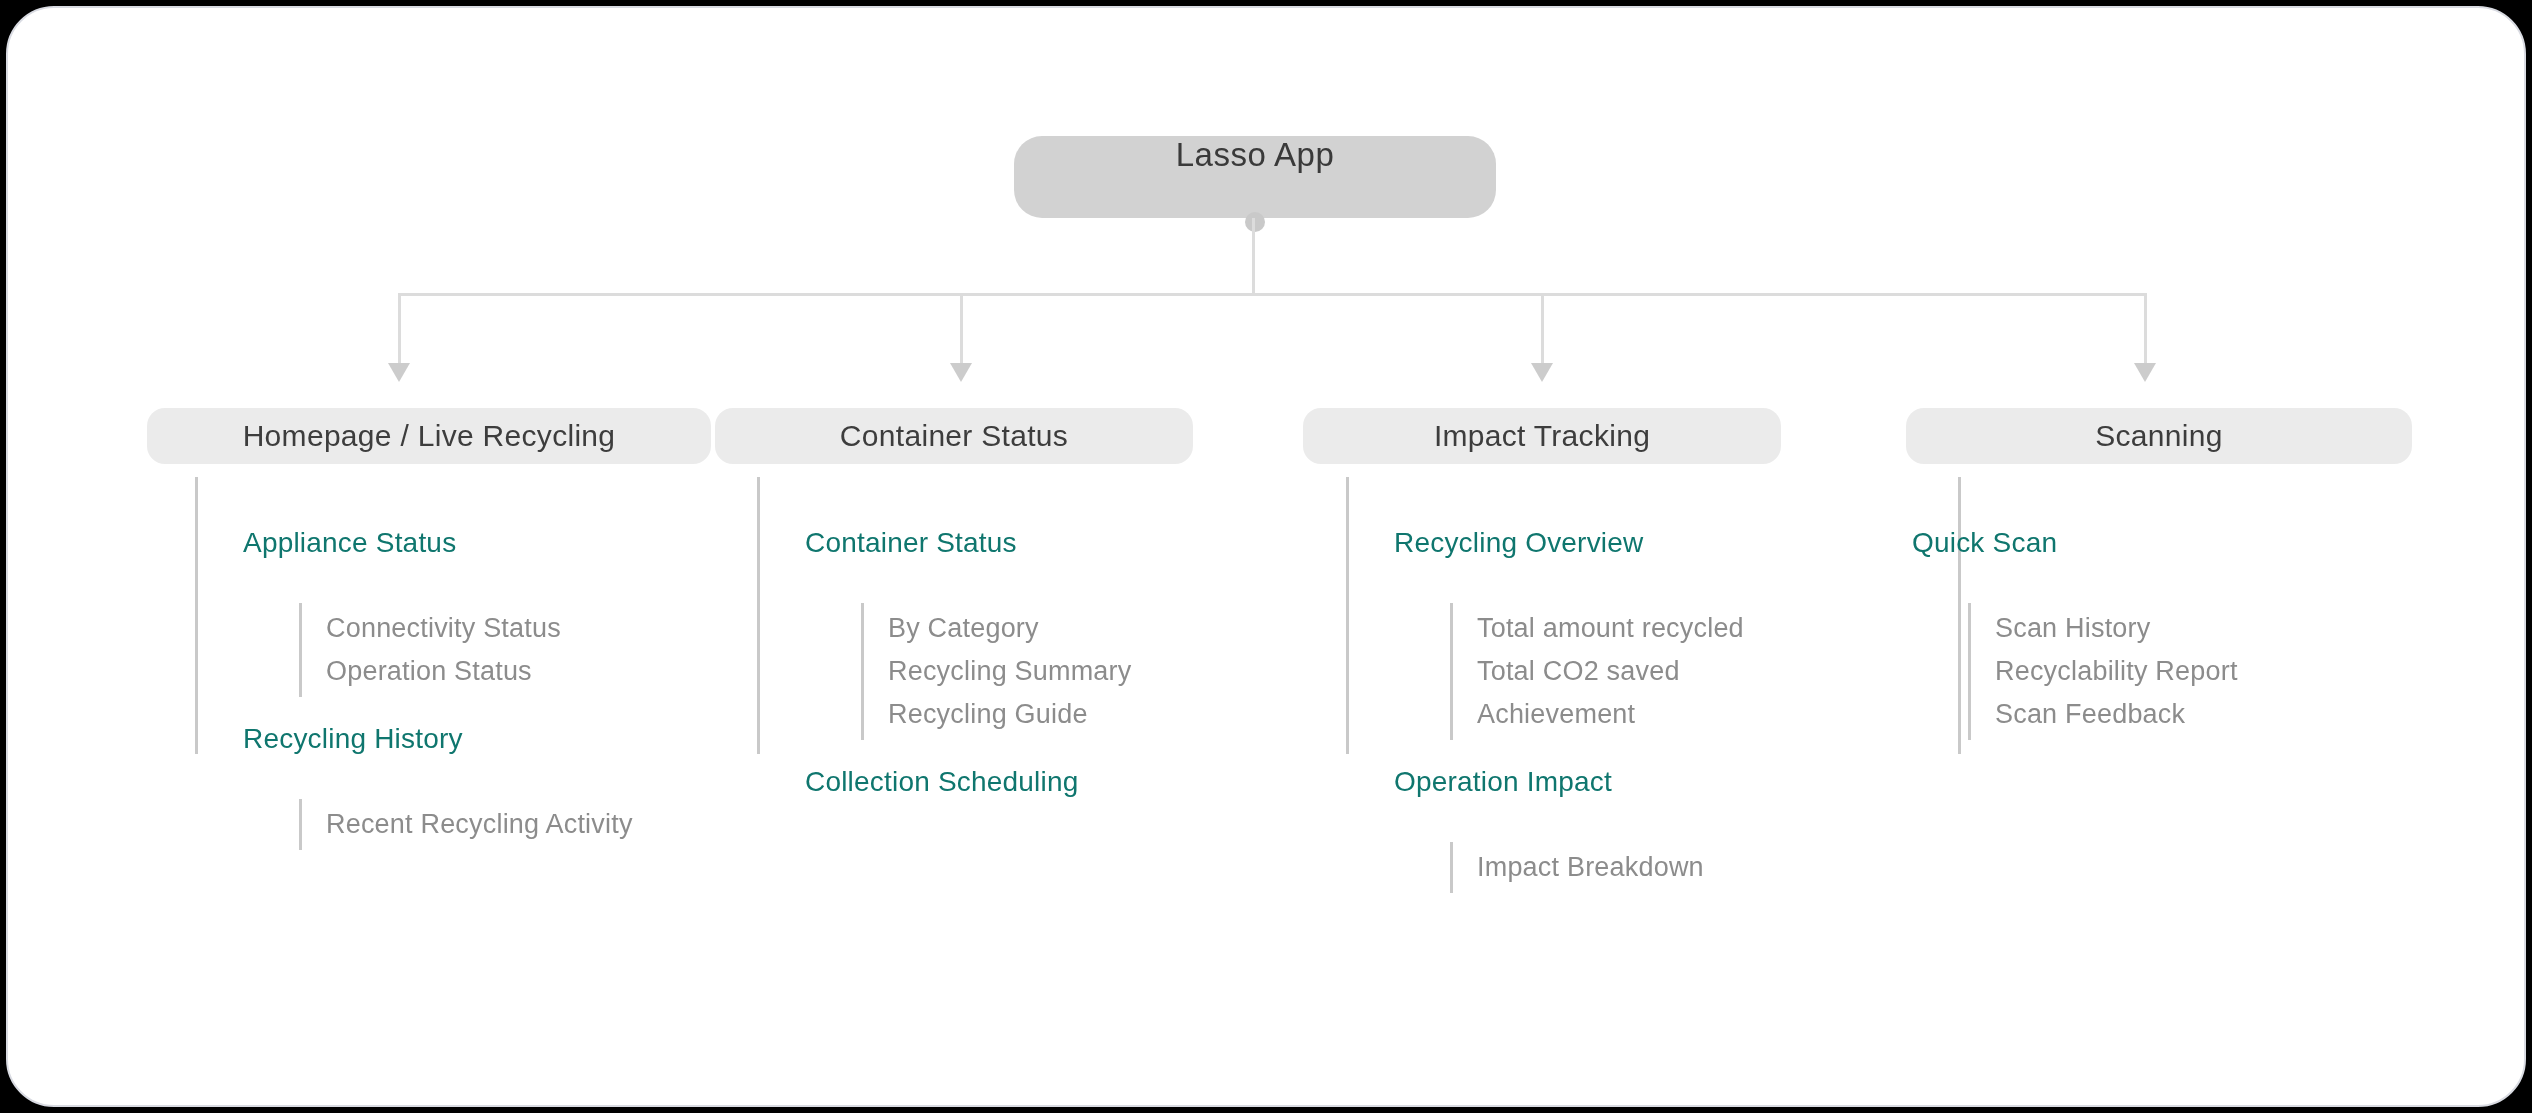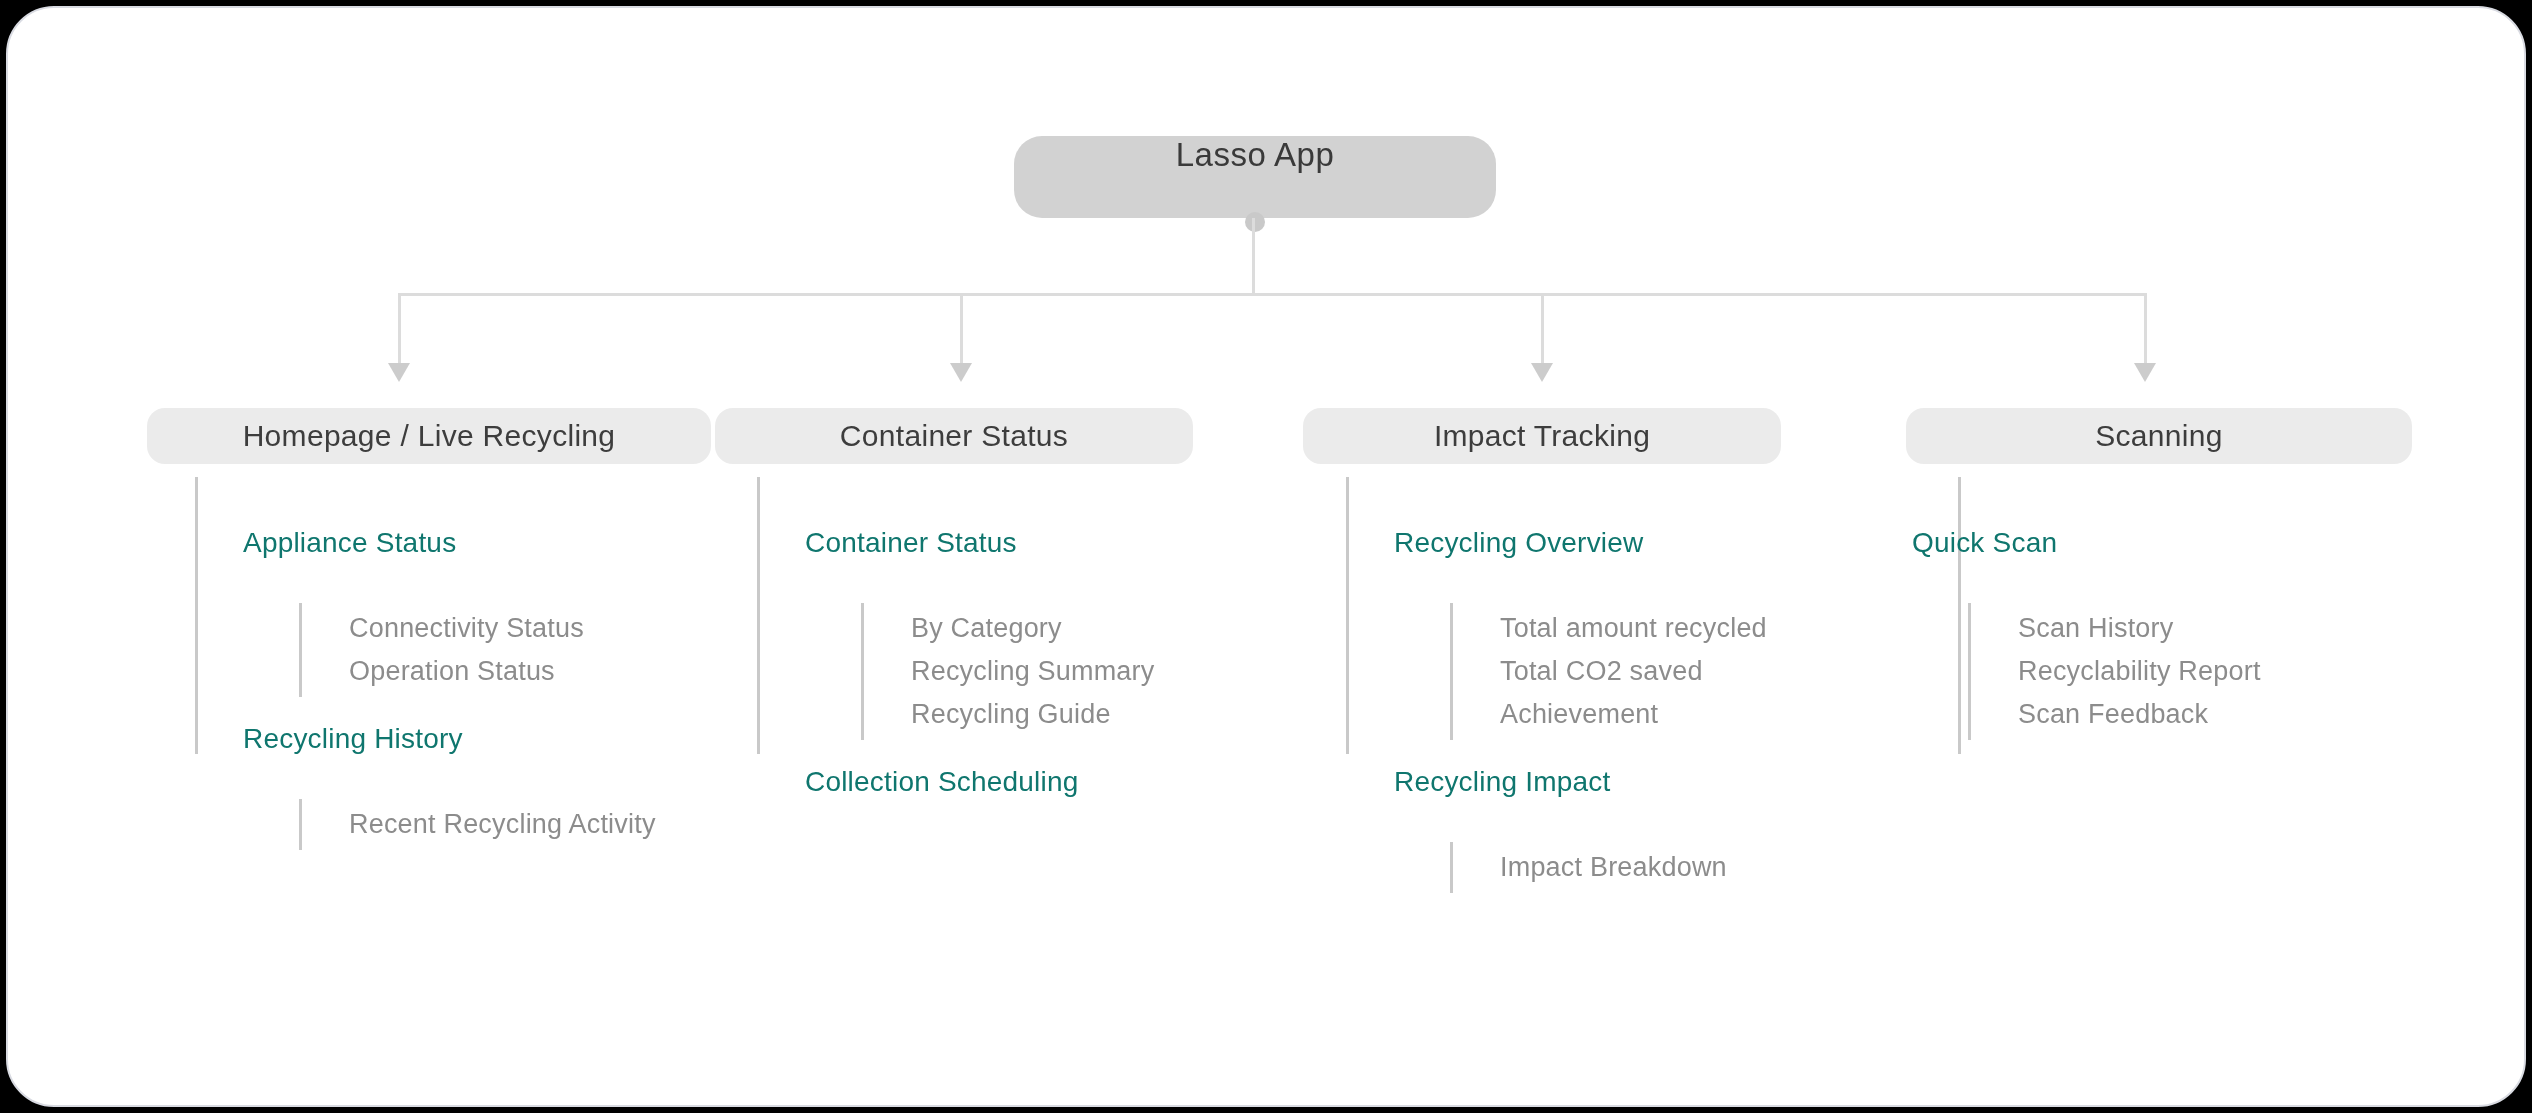--- a/index.html
+++ b/index.html
@@ -54,21 +54,21 @@
   .col-guide{position:absolute;background:#c9c9c9;width:3px;top:477px;height:277px;}
   .section{margin-top:20px;}
   .section:first-child{margin-top:0;}
   .section-label{
     display:block;font-size:28px;font-weight:500;color:#0f766e;
     line-height:44px;letter-spacing:.2px;
   }
   .sub-list{
     margin-top:38px;margin-left:56px;
     border-left:3px solid #c9c9c9;
-    padding:4px 0 4px 47px;
+    padding:4px 0 4px 24px;
   }
   .sub-item{
     display:block;font-size:27px;font-weight:400;color:#8c8c8c;
     line-height:43px;letter-spacing:.2px;
   }
 </style>
 </head>
 <body>
 
 <div class="card"></div>
@@ -141,21 +141,21 @@
   <div class="col" style="left:1394px">
     <div class="section">
       <span class="section-label">Recycling Overview</span>
       <div class="sub-list">
         <span class="sub-item">Total amount recycled</span>
         <span class="sub-item">Total CO2 saved</span>
         <span class="sub-item">Achievement</span>
       </div>
     </div>
     <div class="section">
-      <span class="section-label">Recycling Impact</span>
+      <span class="section-label">Operation Impact</span>
       <div class="sub-list">
         <span class="sub-item">Impact Breakdown</span>
       </div>
     </div>
   </div>
 
   <div class="col" style="left:1912px">
     <div class="section">
       <span class="section-label">Quick Scan</span>
       <div class="sub-list">

